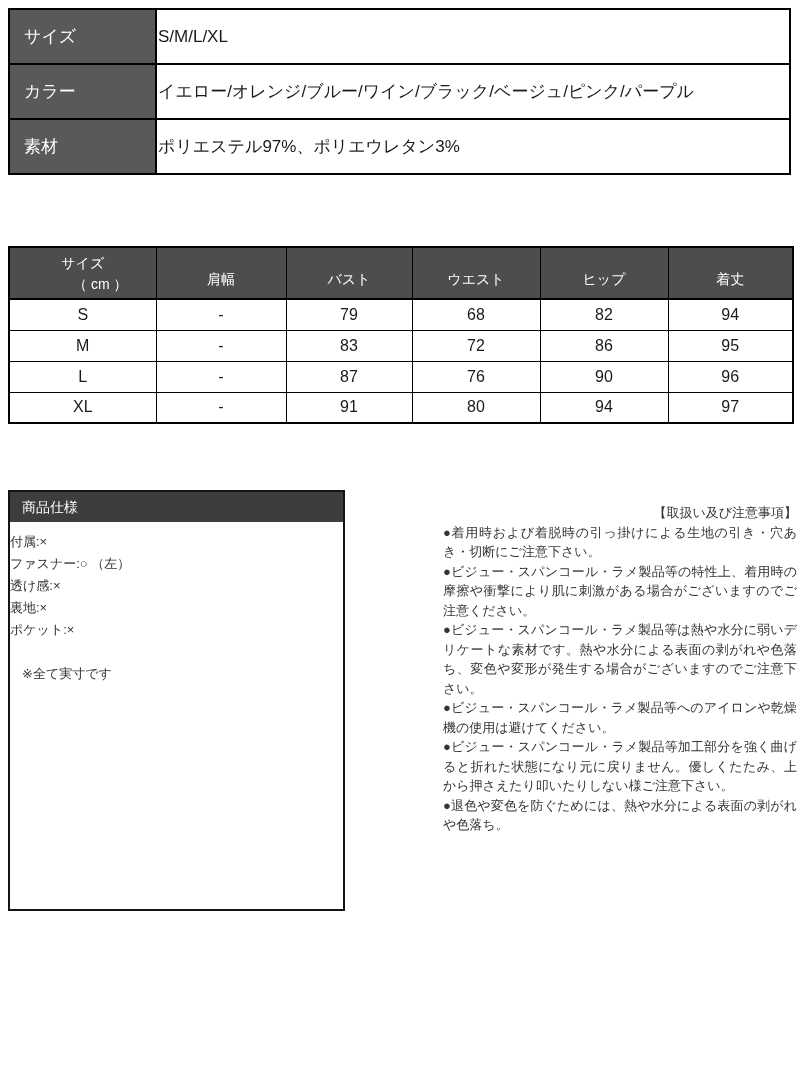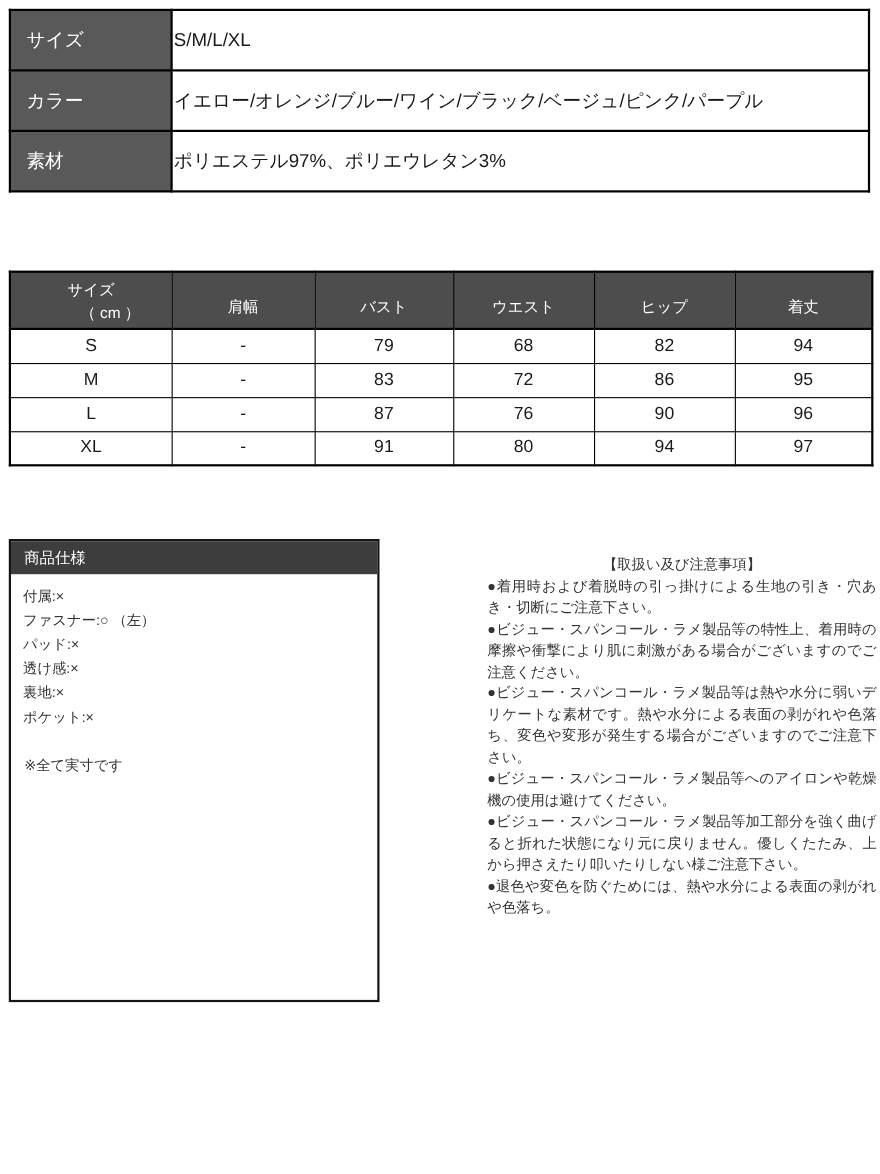--- a/index.html
+++ b/index.html
@@ -57,37 +57,37 @@
     width: 337px; height: 421px;
     border: 2px solid #141414;
     background: #ffffff;
   }
   .spec-bar {
     height: 30px; background: #3d3d3d;
     color: #ffffff; font-size: 14px; line-height: 30px;
     padding-left: 12px;
   }
   .spec-list {
-    padding: 9px 12px 0 11px;
+    padding: 9px 12px 0 0;
     font-size: 13px; line-height: 22px; color: #333333;
   }
   .spec-list div { white-space: pre; }
   .spec-note {
     padding: 22px 24px 0 12px;
     font-size: 13px; line-height: 22px; color: #333333;
   }
 
   
   .notes {
     position: absolute; left: 443px; top: 503px;
     width: 354px;
     font-size: 13px; line-height: 19.5px; color: #333333;
   }
   .notes p { margin: 0; text-align: justify; }
-  .notes p.title { text-align: center; }
+  .notes p.title { text-align: right; }
 </style>
 </head>
 <body>
 
 <table class="top-table">
   <tbody>
     <tr>
       <td class="label">サイズ</td>
       <td class="value">S/M/L/XL</td>
     </tr>
@@ -158,21 +158,20 @@
       <td>97</td>
     </tr>
   </tbody>
 </table>
 
 <div class="spec-panel">
   <div class="spec-bar">商品仕様</div>
   <div class="spec-list">
     <div>付属:×</div>
     <div>ファスナー:○ （左）</div>
-    <div>パッド:×</div>
     <div>透け感:×</div>
     <div>裏地:×</div>
     <div>ポケット:×</div>
   </div>
   <div class="spec-note">※全て実寸です</div>
 </div>
 
 <div class="notes">
   <p class="title">【取扱い及び注意事項】</p>
   <p>●着用時および着脱時の引っ掛けによる生地の引き・穴あき・切断にご注意下さい。</p>

